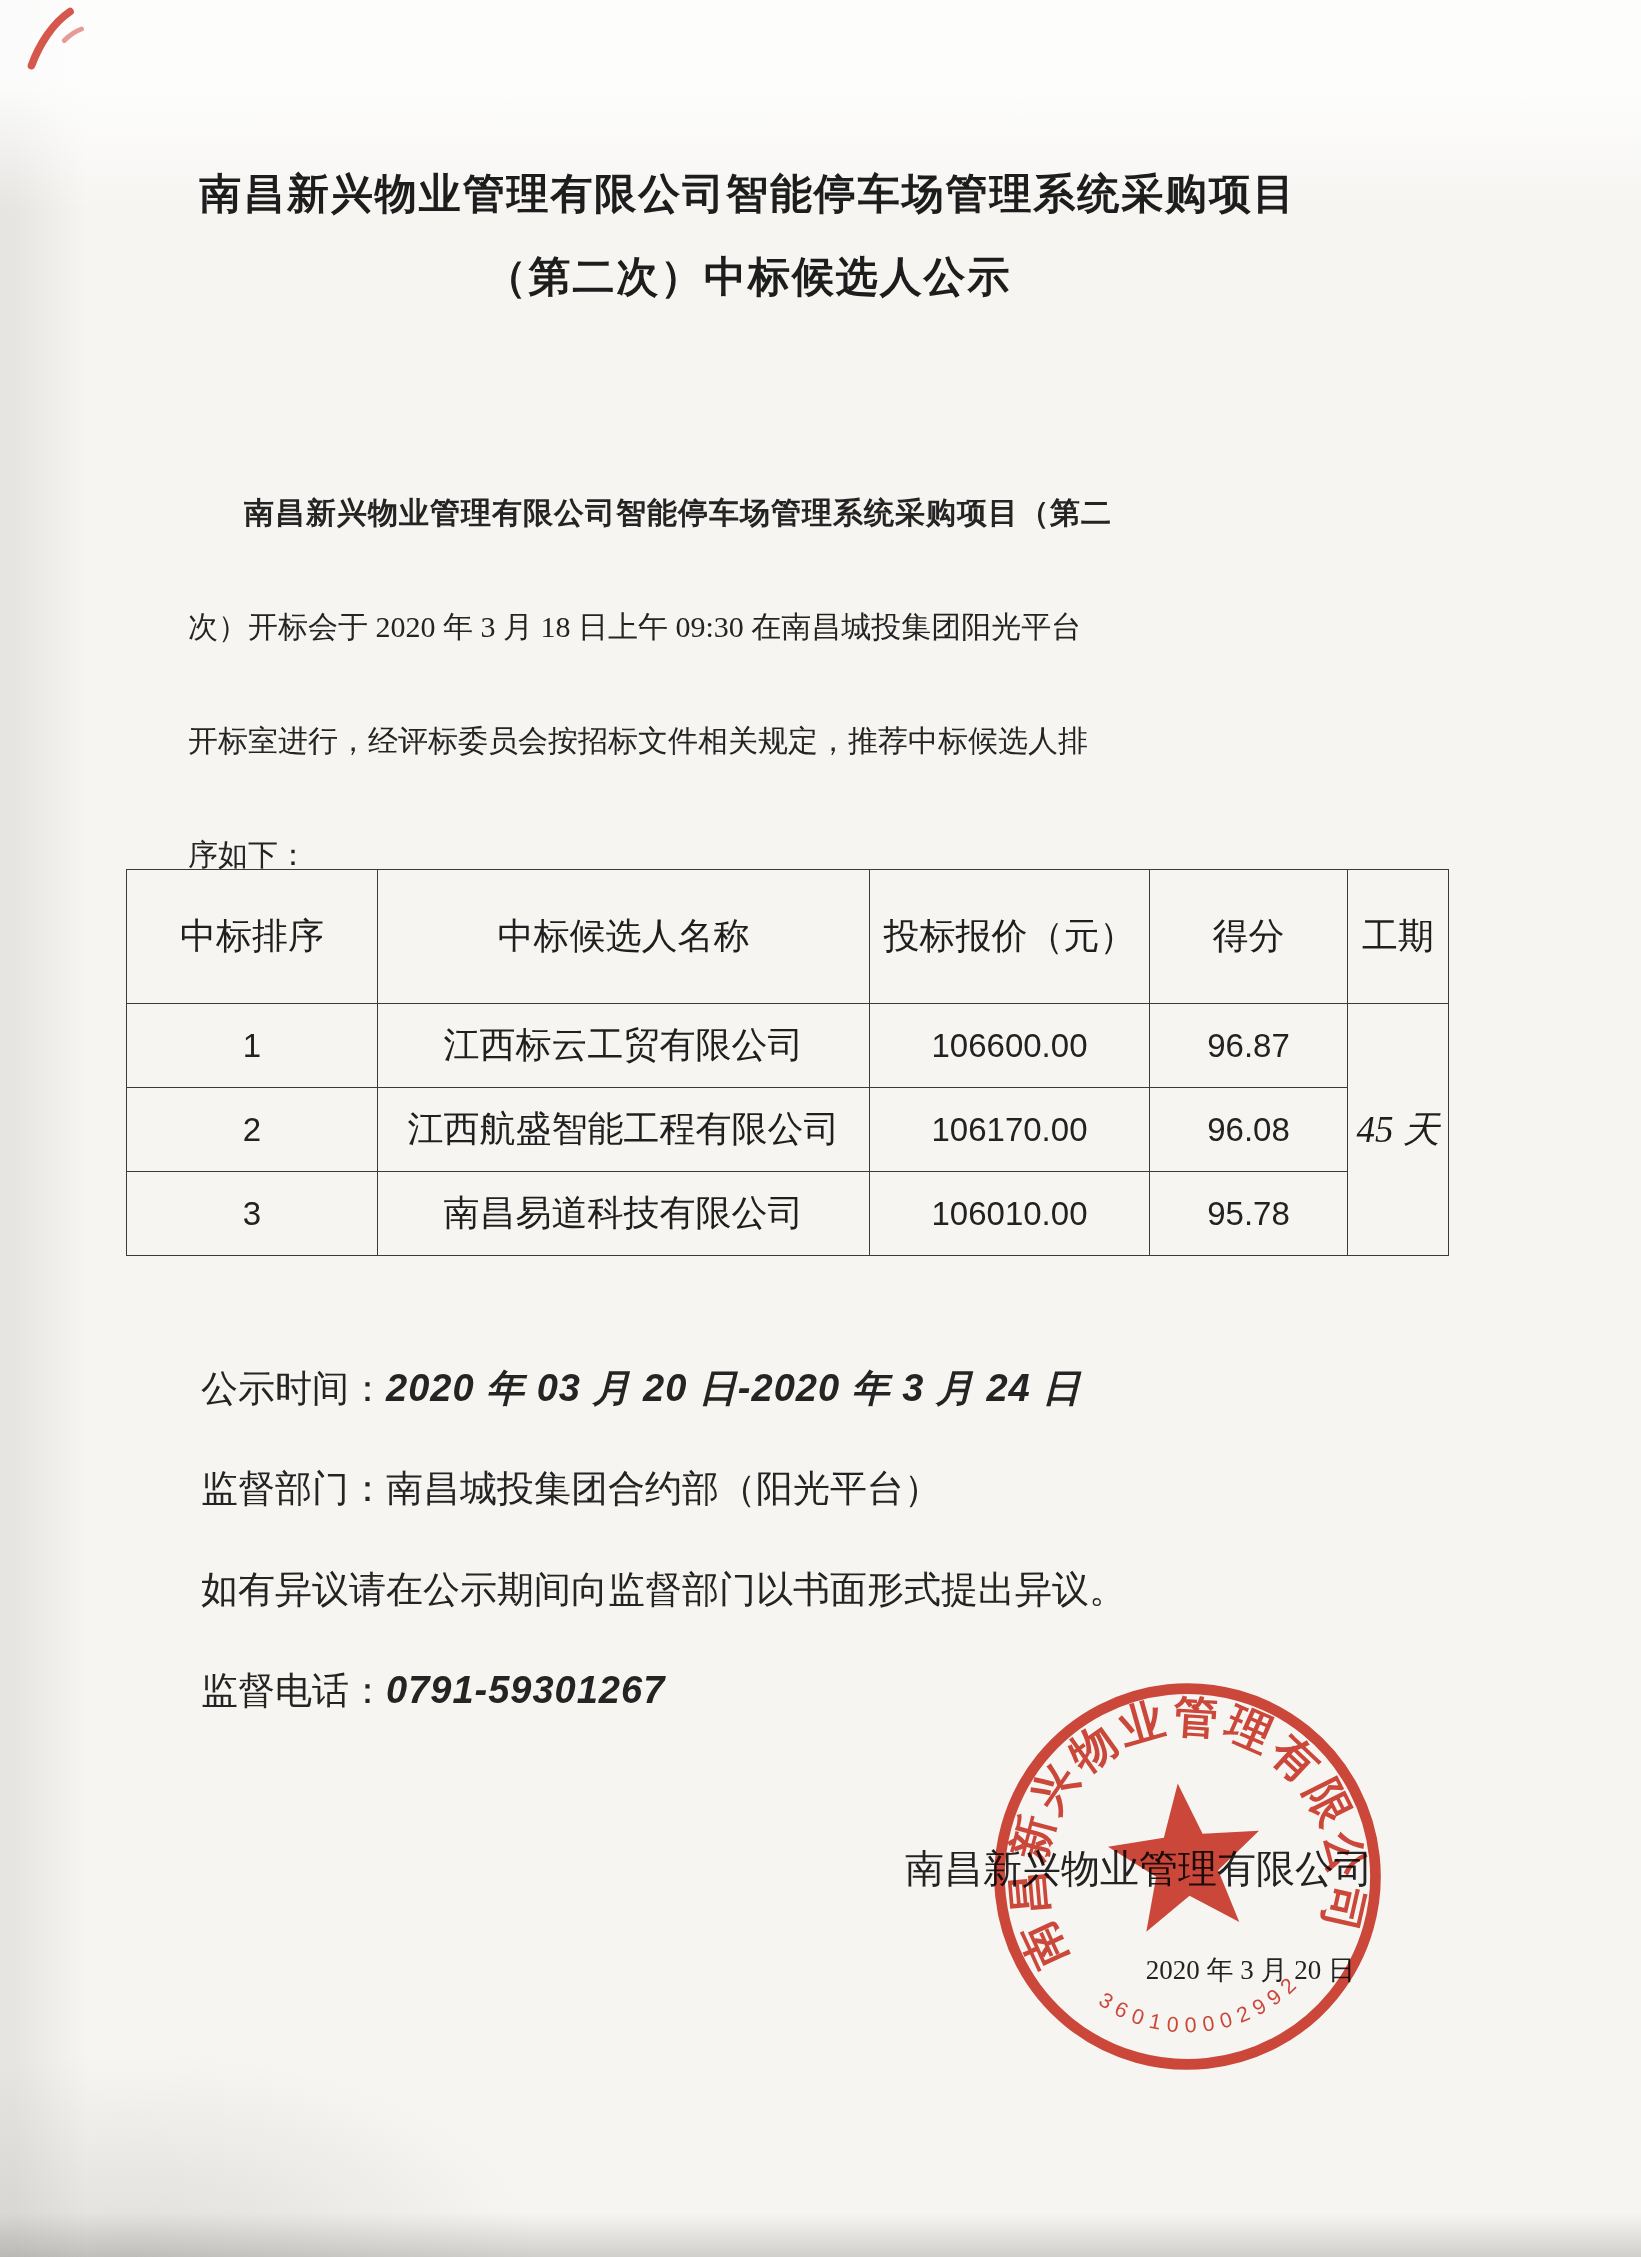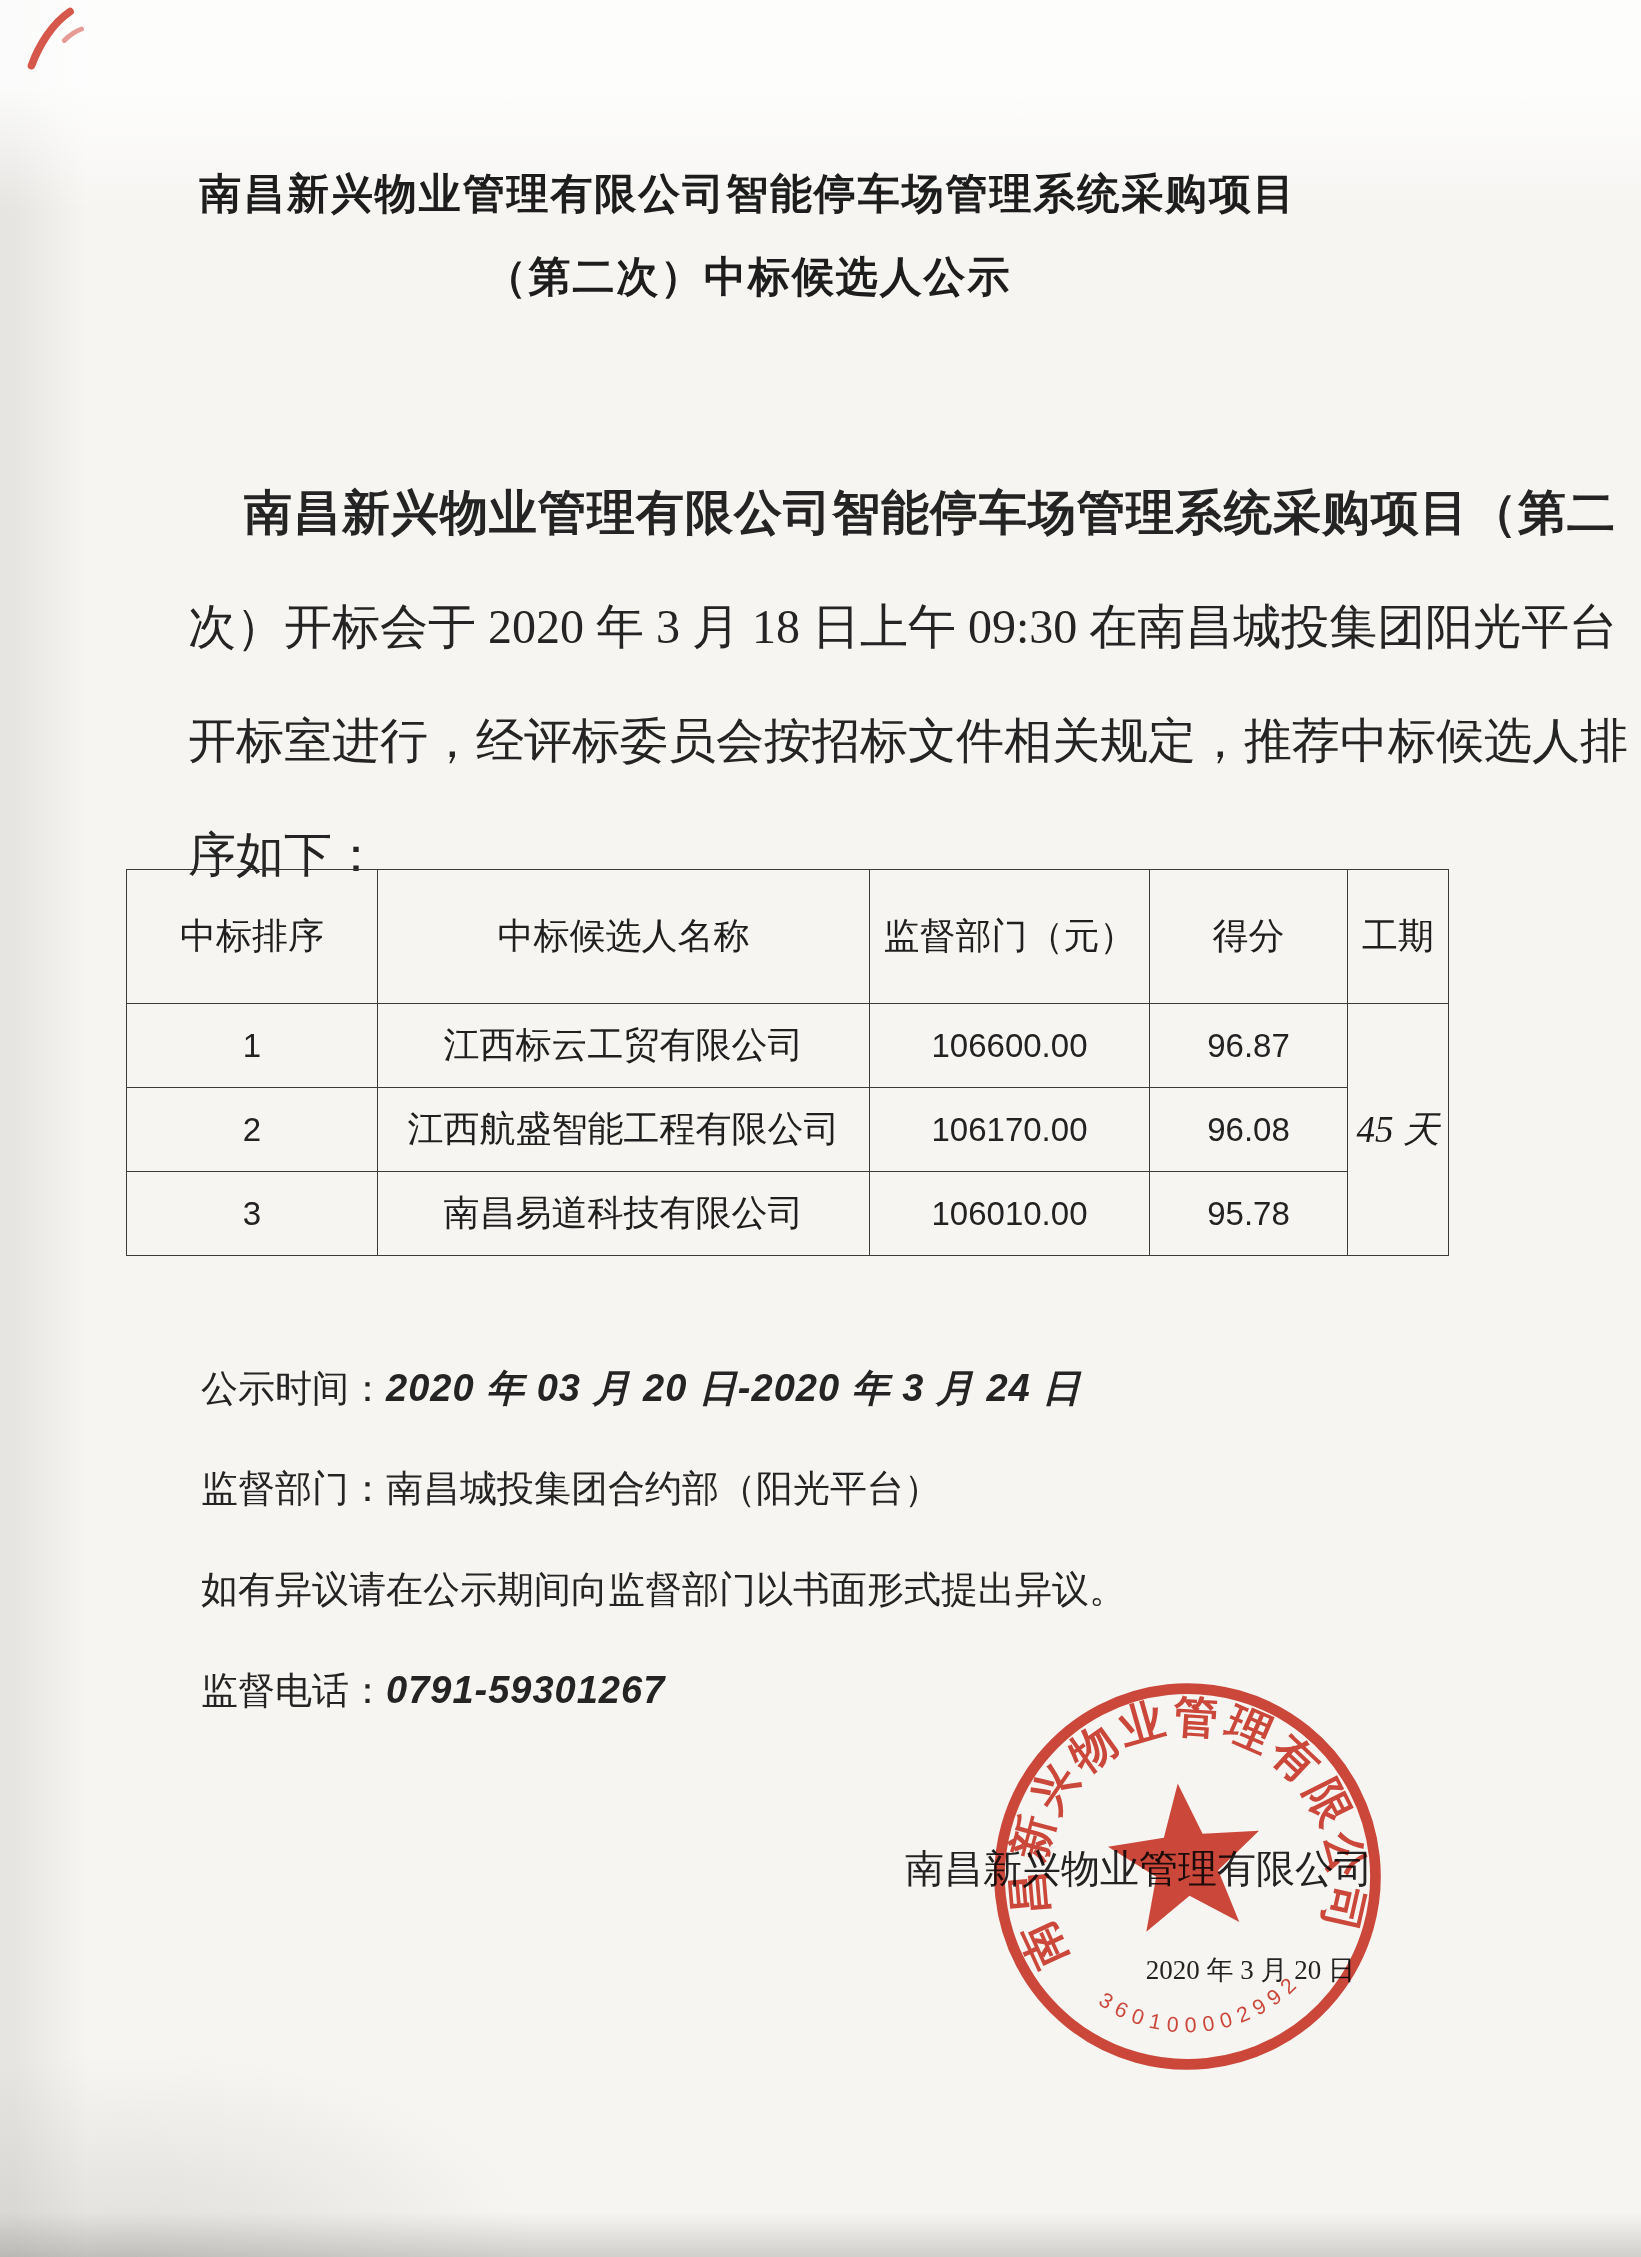--- a/index.html
+++ b/index.html
@@ -25,21 +25,21 @@
   .doc-title{
     position:absolute;left:135px;width:1226px;
     text-align:center;
     font-family:"Liberation Sans", sans-serif;
     font-weight:bold;font-size:42px;letter-spacing:1.9px;color:#1d1d1d;
   }
   .title-1{top:166px;}
   .title-2{top:249px;}
   .body-para{
     position:absolute;left:188px;top:456px;width:1159px;
-    font-size:48px;line-height:114px;color:#242424;
+    font-size:30px;line-height:114px;color:#242424;
   }
   .para-line{white-space:nowrap;}
   .para-line.first{
     text-indent:56px;
     font-family:"Liberation Sans", sans-serif;
     font-weight:bold;letter-spacing:1px;
   }
   table.bid-table{
     position:absolute;left:126px;top:869px;width:1323px;
     border-collapse:collapse;table-layout:fixed;
@@ -105,21 +105,21 @@
       <col style="width:251px">
         <col style="width:492px">
         <col style="width:280px">
         <col style="width:198px">
         <col style="width:101px">
     </colgroup>
     <thead>
       <tr>
         <th>中标排序</th>
         <th>中标候选人名称</th>
-        <th>监督部门（元）</th>
+        <th>投标报价（元）</th>
         <th>得分</th>
         <th>工期</th>
       </tr>
     </thead>
     <tbody>
       <tr>
         <td class="rank">1</td>
         <td>江西标云工贸有限公司</td>
         <td class="num">106600.00</td>
         <td class="num">96.87</td>

